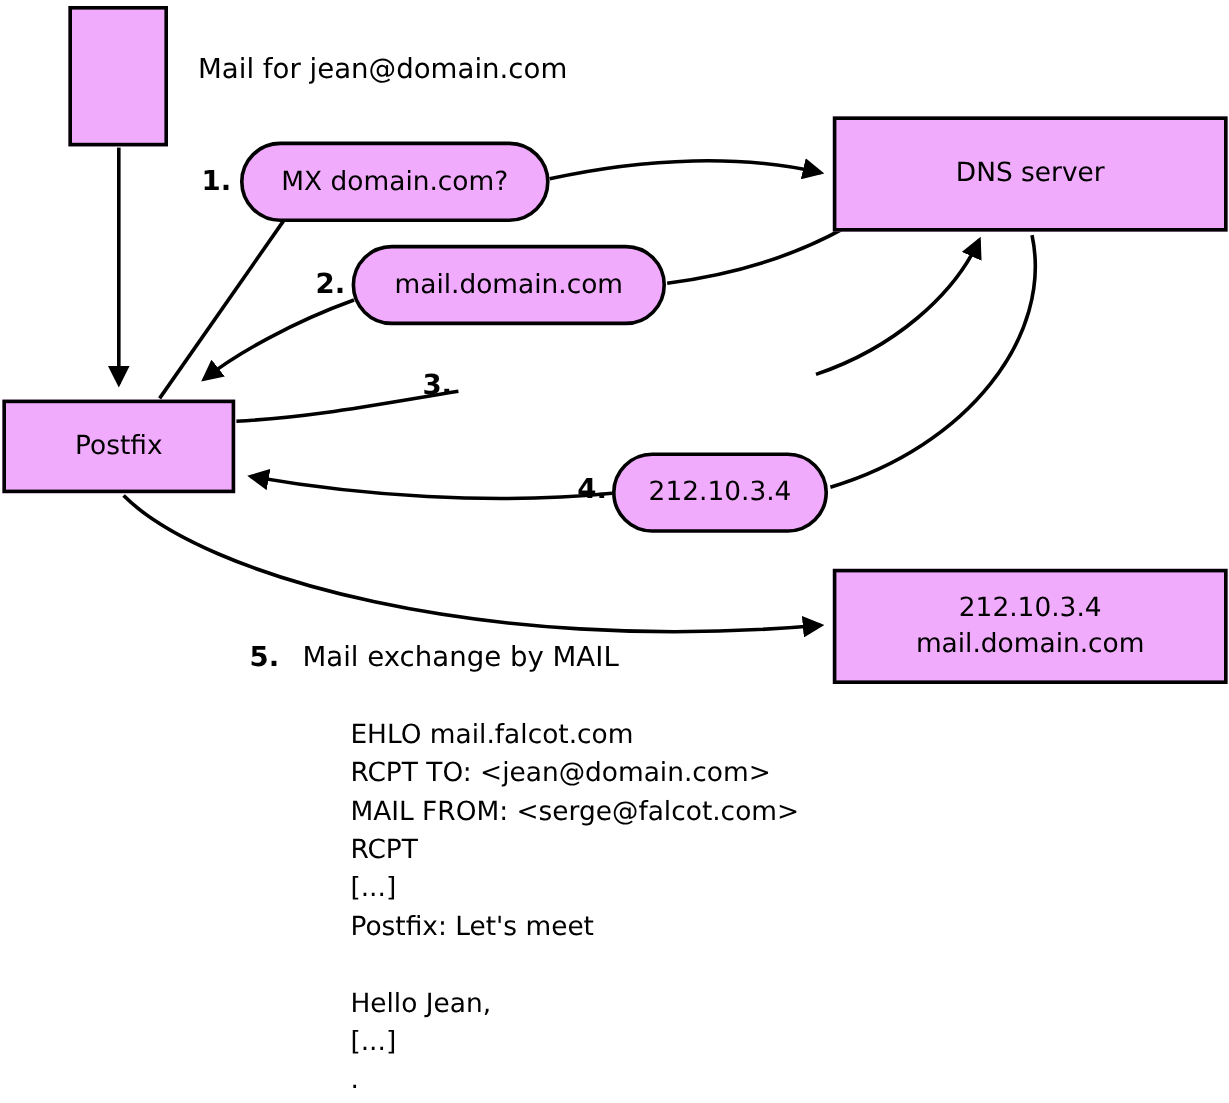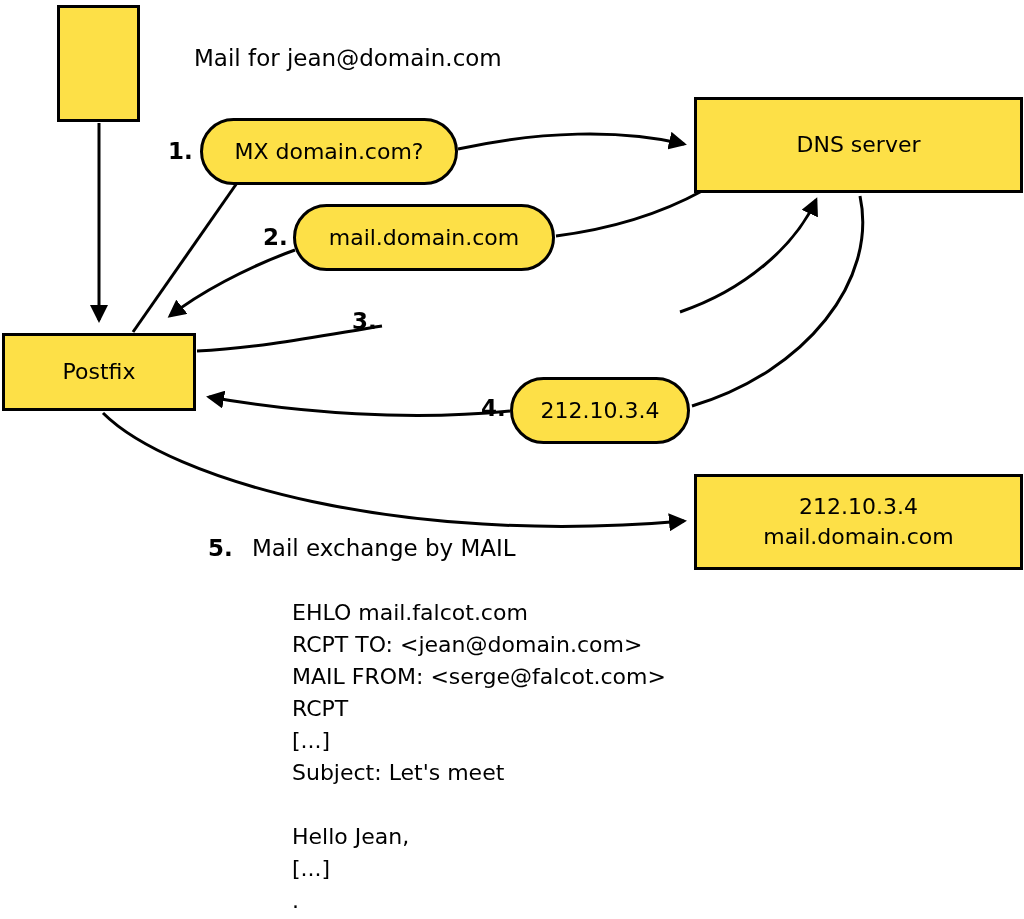--- a/index.html
+++ b/index.html
@@ -19,21 +19,21 @@
   .arrows {
     position: absolute;
     left: 0; top: 0;
     width: 1024px;
     height: 919px;
     z-index: 0;
   }
   .node {
     position: absolute;
     border: 3px solid #000000;
-    background: #fde047;
+    background: #f0abfc;
     display: flex;
     flex-direction: column;
     align-items: center;
     justify-content: center;
     font-size: 22px;
     line-height: 30px;
     z-index: 1;
     box-sizing: border-box;
     text-align: center;
   }
@@ -84,21 +84,21 @@
     <path d="M 295 250 C 245 268, 198 294, 170 316" fill="none" stroke="#000" stroke-width="3" marker-end="url(#arrow)"></path>
     <path d="M 197 351 C 260 348, 320 336, 382 326" fill="none" stroke="#000" stroke-width="3"></path>
     <path d="M 680 312 C 745 290, 795 246, 816 200" fill="none" stroke="#000" stroke-width="3" marker-end="url(#arrow)"></path>
     <path d="M 860 196 C 878 280, 806 372, 692 406" fill="none" stroke="#000" stroke-width="3"></path>
     <path d="M 510 411 C 410 421, 300 413, 209 397" fill="none" stroke="#000" stroke-width="3" marker-end="url(#arrow)"></path>
     <path d="M 103 413 C 170 480, 400 546, 684 521" fill="none" stroke="#000" stroke-width="3" marker-end="url(#arrow)"></path>
   </svg>
 
   <div class="node" style="left:57px; top:5px; width:83px; height:117px;"></div>
 
-  <div class="floating-label" style="left:165px; top:45px;margin-left:29px;">Mail for jean@domain.com</div>
+  <div class="floating-label" style="left:165px; top:45px;">Mail for jean@domain.com</div>
 
   <div class="node" style="left:2px; top:333px; width:194px; height:78px;">
     <span>Postfix</span>
   </div>
 
   <div class="node" style="left:694px; top:97px; width:329px; height:96px;">
     <span>DNS server</span>
   </div>
 
   <div class="node" style="left:694px; top:474px; width:329px; height:96px;">
@@ -125,20 +125,20 @@
 
   <div class="num" style="left:208px; top:535px;">5.</div>
   <div class="floating-label" style="left:252px; top:535px;">Mail exchange by MAIL</div>
 
   <div class="smtp-block">
     <div class="smtp-line">EHLO mail.falcot.com</div>
     <div class="smtp-line">RCPT TO: &lt;jean@domain.com&gt;</div>
     <div class="smtp-line">MAIL FROM: &lt;serge@falcot.com&gt;</div>
     <div class="smtp-line">RCPT</div>
     <div class="smtp-line">[...]</div>
-    <div class="smtp-line">Subject: Let's meet</div>
+    <div class="smtp-line">Postfix: Let's meet</div>
     <div class="smtp-line"></div>
     <div class="smtp-line">Hello Jean,</div>
     <div class="smtp-line">[...]</div>
     <div class="smtp-line">.</div>
   </div>
 
 </div>
 
 </body></html>

